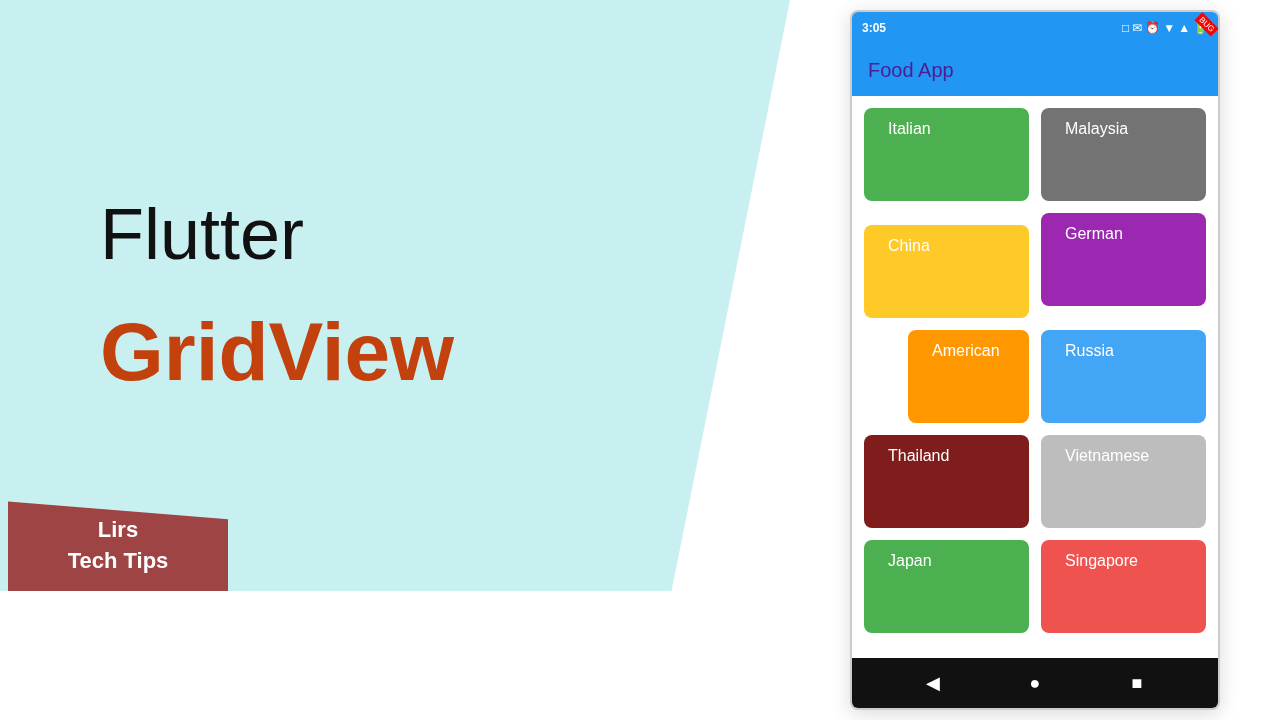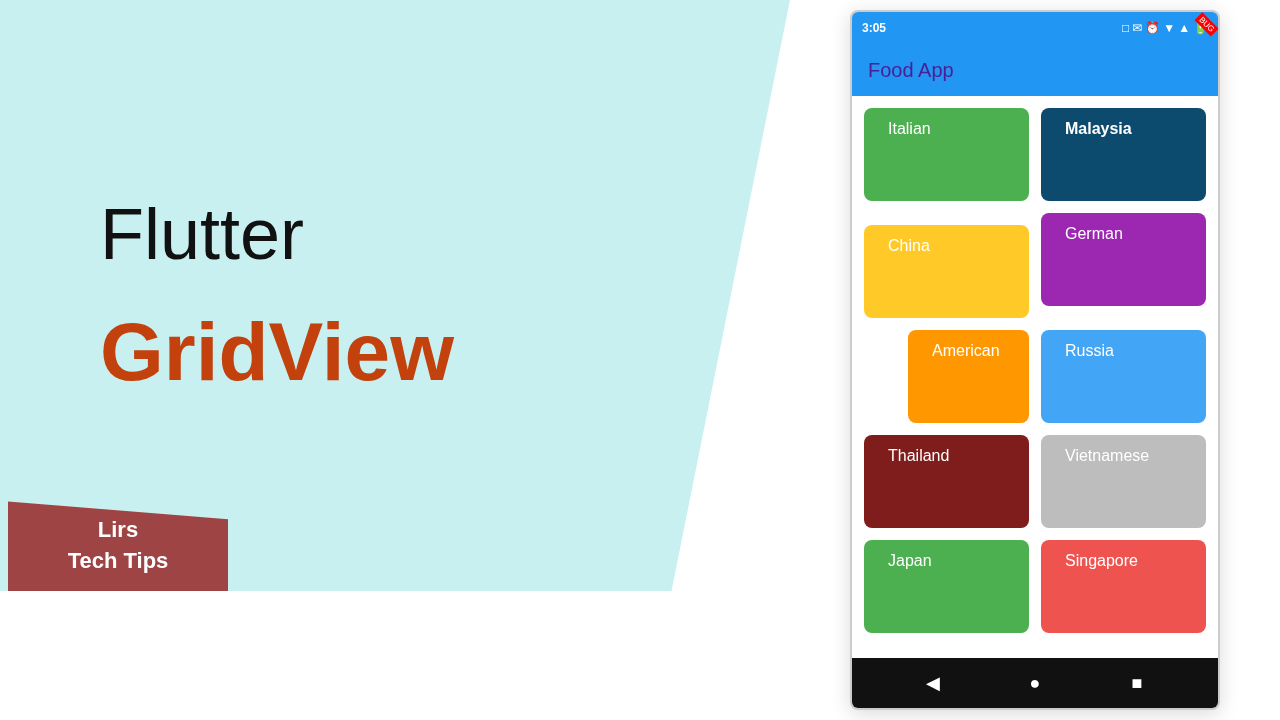--- a/index.html
+++ b/index.html
@@ -179,21 +179,21 @@
       </div>
     </div>
 
     <div class="app-bar">
       <span>Food App</span>
     </div>
 
     <div class="grid-content">
       <div class="grid" id="food-grid">
       <div class="grid-item" style="background-color: rgb(76, 175, 80);">Italian</div>
-          <div class="grid-item" style="background-color: #0c4a6e; font-weight: bold;">Malaysia</div>
+          <div class="grid-item" style="background-color: #737373;">Malaysia</div>
           <div class="grid-item" style="background-color: rgb(255, 202, 40); margin-top: 12px;">China</div>
           <div class="grid-item" style="background-color: rgb(156, 39, 176);">German</div>
           <div class="grid-item" style="background-color: rgb(255, 152, 0); margin-left: 44px;">American</div>
           <div class="grid-item" style="background-color: rgb(66, 165, 245);">Russia</div>
           <div class="grid-item" style="background-color: #7f1d1d;">Thailand</div>
           <div class="grid-item" style="background-color: rgb(189, 189, 189);">Vietnamese</div>
           <div class="grid-item" style="background-color: rgb(76, 175, 80);">Japan</div>
           <div class="grid-item" style="background-color: rgb(239, 83, 80);">Singapore</div>
         </div>
     </div>

